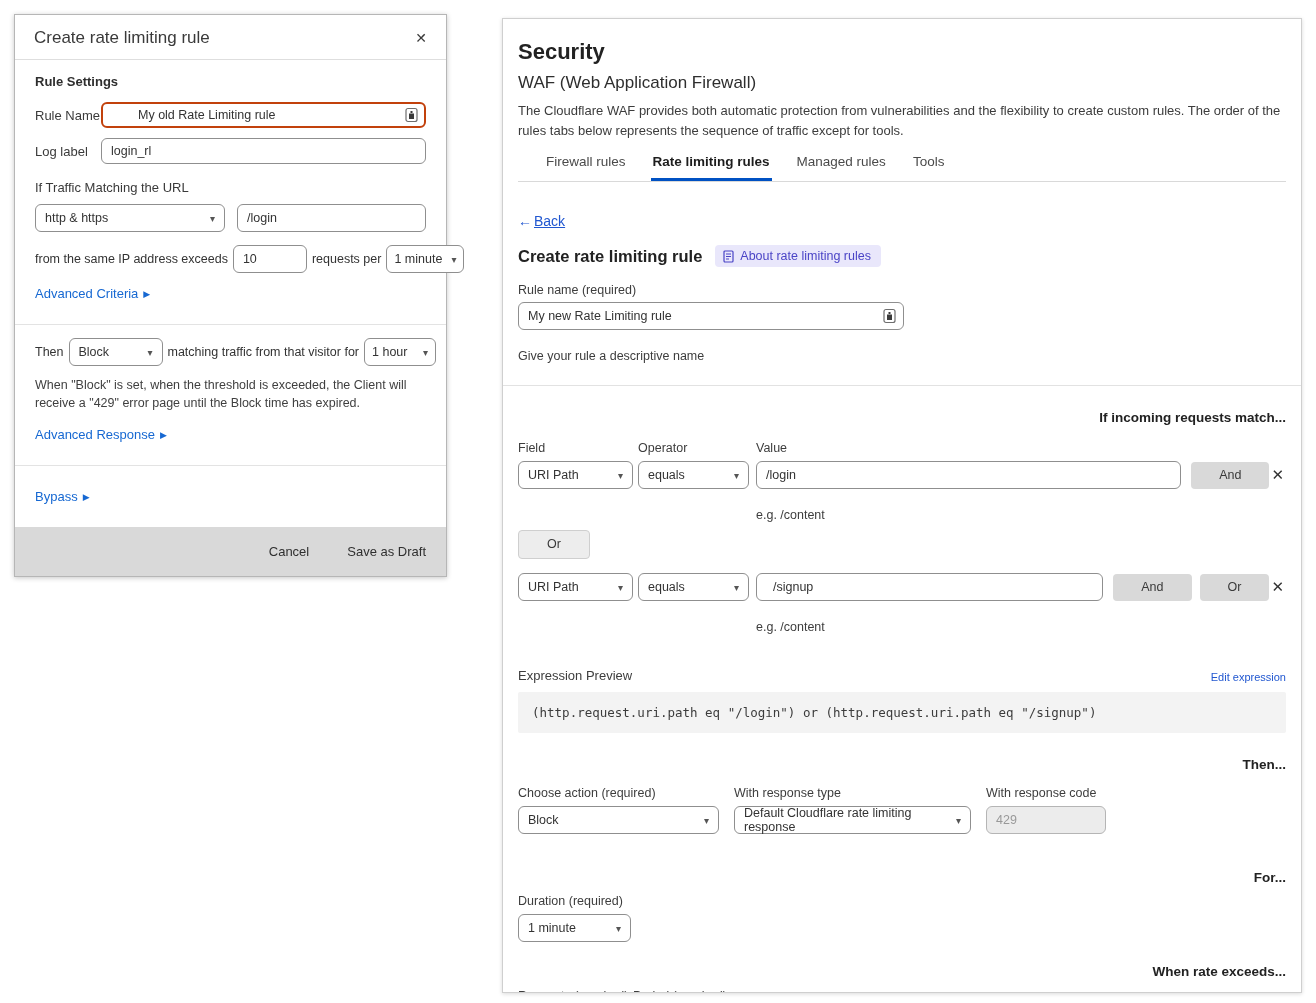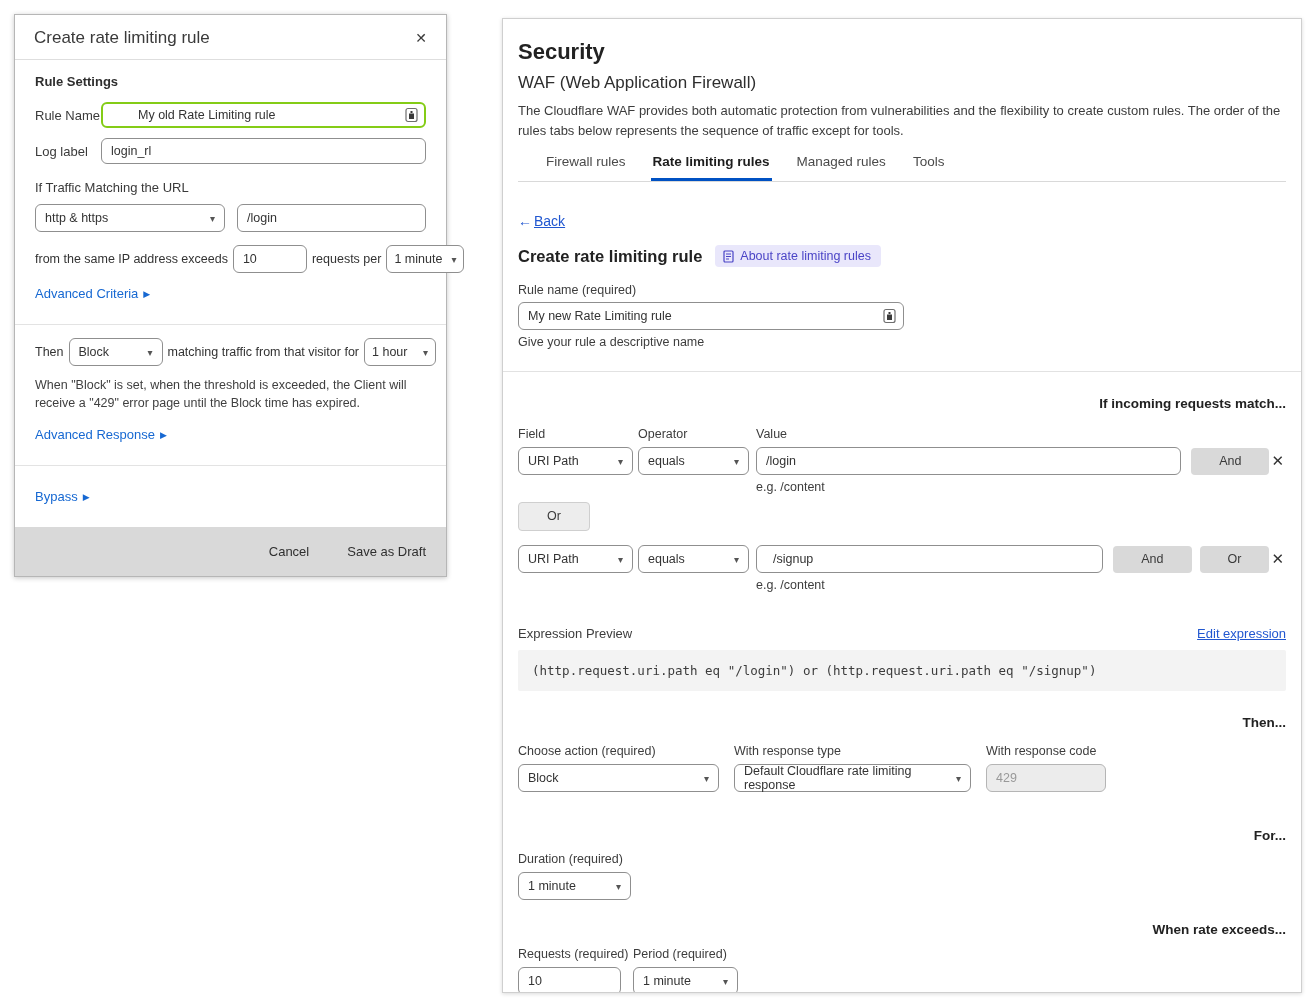--- a/index.html
+++ b/index.html
@@ -22,21 +22,21 @@
   .x-btn { background: none; border: none; font-size: 14px; color: #3a3a3a; cursor: pointer; line-height: 1; }
   .modal-body { padding: 14px 20px 0; font-size: 13px; }
   .m-sec-heading { font-weight: bold; font-size: 13px; margin-bottom: 13px; color: #2e2e2e; }
   .m-row { display: flex; align-items: center; margin-bottom: 10px; }
   .m-label { width: 66px; flex: none; font-size: 13px; color: #3a3a3a; }
   .inp {
     height: 26px; border: 1px solid #8f8f8f; border-radius: 6px;
     padding: 0 9px; font-size: 12.5px; font-family: "Liberation Sans", sans-serif;
     color: #333; background: #fff; width: 100%; outline: none;
   }
-  .inp.focused { border: 2px solid #84cc16; padding-left: 35px; }
+  .inp.focused { border: 2px solid #c2410c; padding-left: 35px; }
   .inp-wrap { position: relative; flex: 1; display: flex; align-items: center; }
   .inp-icon { position: absolute; right: 8px; top: 50%; transform: translateY(-50%); line-height: 0; }
   .sel {
     height: 28px; border: 1px solid #8f8f8f; border-radius: 6px; background: #fff;
     display: flex; align-items: center; justify-content: space-between;
     padding: 0 9px; font-size: 12.5px; color: #333; cursor: pointer; flex: none;
   }
   .caret { font-size: 10px; color: #555; margin-left: 6px; }
   .m-heading2 { font-size: 13px; color: #3a3a3a; margin: 16px 0 9px; }
   .m-inline { display: flex; align-items: center; white-space: nowrap; gap: 5px; font-size: 12.5px; }
@@ -66,37 +66,37 @@
   .back-link { margin-top: 31px; display: inline-flex; align-items: center; gap: 2px; color: #2157d0; font-size: 14px; cursor: pointer; }
   .back-link .bl-text { text-decoration: underline; }
   .form-title-row { display: flex; align-items: center; gap: 13px; margin-top: 15px; }
   .form-title { font-size: 16.5px; font-weight: bold; color: #222; }
   .badge {
     display: inline-flex; align-items: center; gap: 6px;
     background: #e9e7fb; color: #4a44c6; font-size: 12.5px;
     padding: 4px 10px 4px 8px; border-radius: 4px; cursor: pointer;
   }
   .field-label { font-size: 12.5px; color: #3d3d3d; }
-  .p-help { font-size: 12.5px; color: #3d3d3d; margin-top: 5px; }
+  .p-help { font-size: 12.5px; color: #3d3d3d; margin-top: 19px; }
   .p-divider { border: none; border-top: 1px solid #e2e2e2; margin: 22px -15px 0; }
   .sec-heading { font-size: 13.5px; font-weight: bold; color: #222; text-align: right; }
   .cols-row { display: flex; align-items: flex-start; }
   .chip {
     background: #d9d9d9; border: none; border-radius: 4px; padding: 6px 28px;
     font-size: 12.5px; color: #3a3a3a; cursor: pointer; flex: none;
     font-family: "Liberation Sans", sans-serif; line-height: 1.2;
   }
   .chip.outlined { background: #ededed; border: 1px solid #cfcfcf; }
   .row-x { background: none; border: none; font-size: 15px; color: #333; cursor: pointer; margin-left: auto; padding: 0 2px; }
   .code-block {
     background: #f3f3f3; border-radius: 2px; padding: 13px 14px; margin-top: 9px;
     font-family: "DejaVu Sans Mono", "Liberation Mono", monospace;
     font-size: 12.5px; color: #3c3c3c; white-space: nowrap;
   }
-  .edit-link { color: #2157d0; font-size: 13px; text-decoration: underline; cursor: pointer; }
+  .edit-link { color: #2157d0; font-size: 11px; cursor: pointer; }
   .inp.disabled { background: #ececec; border-color: #b5b5b5; color: #999; }
 </style>
 </head>
 <body>
 
 <div class="modal">
   <div class="modal-header">
     <span class="modal-title">Create rate limiting rule</span>
     <button class="x-btn">✕</button>
   </div>

